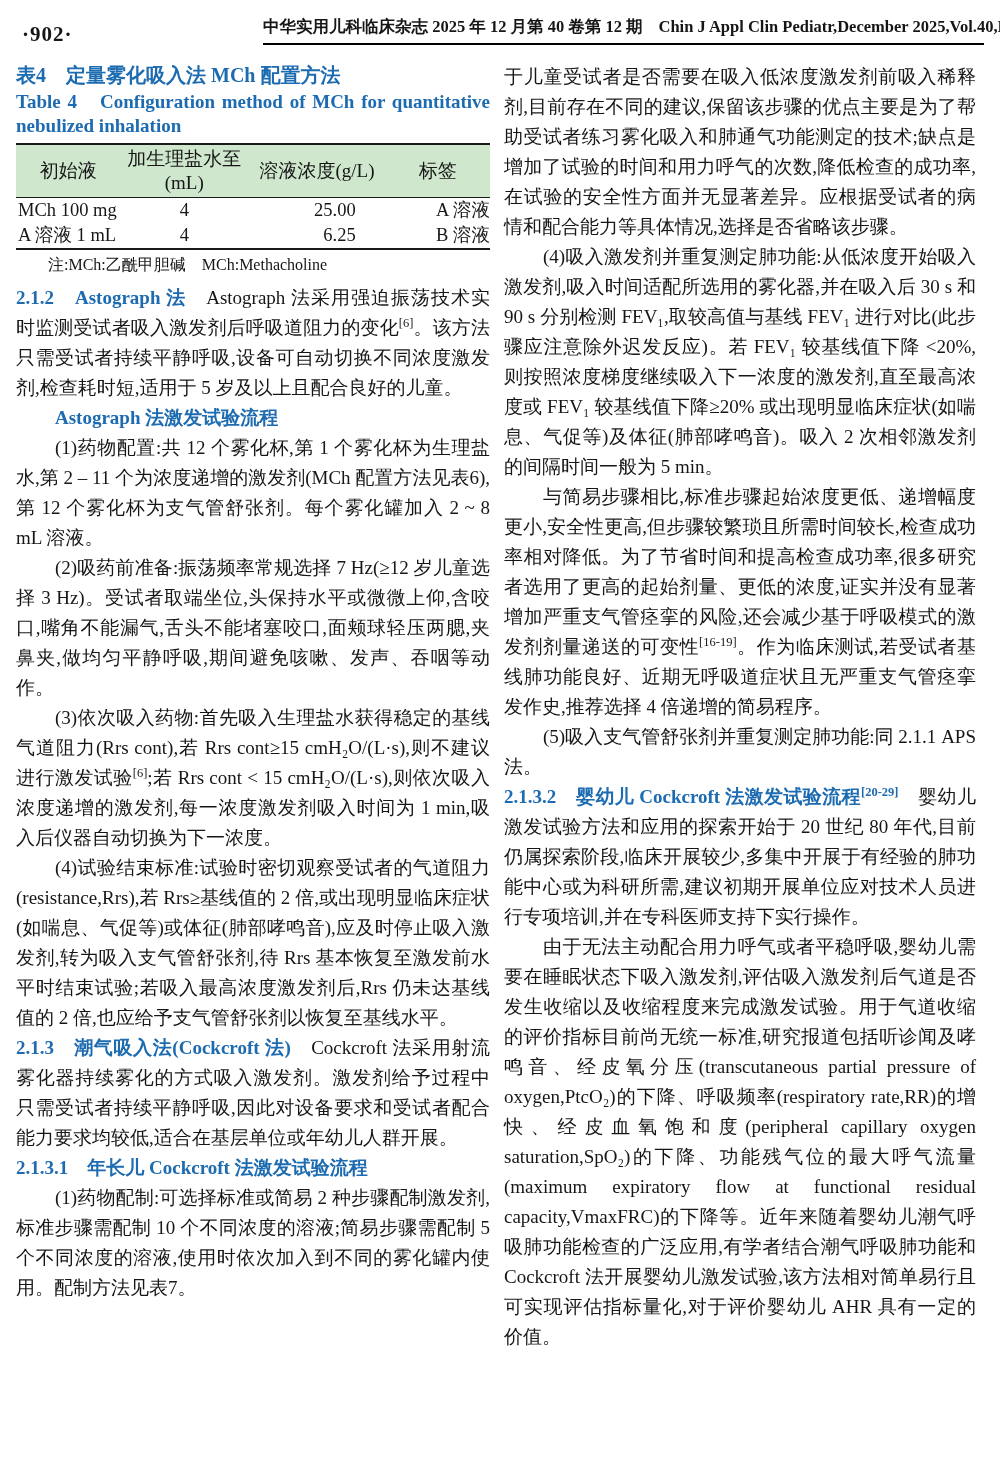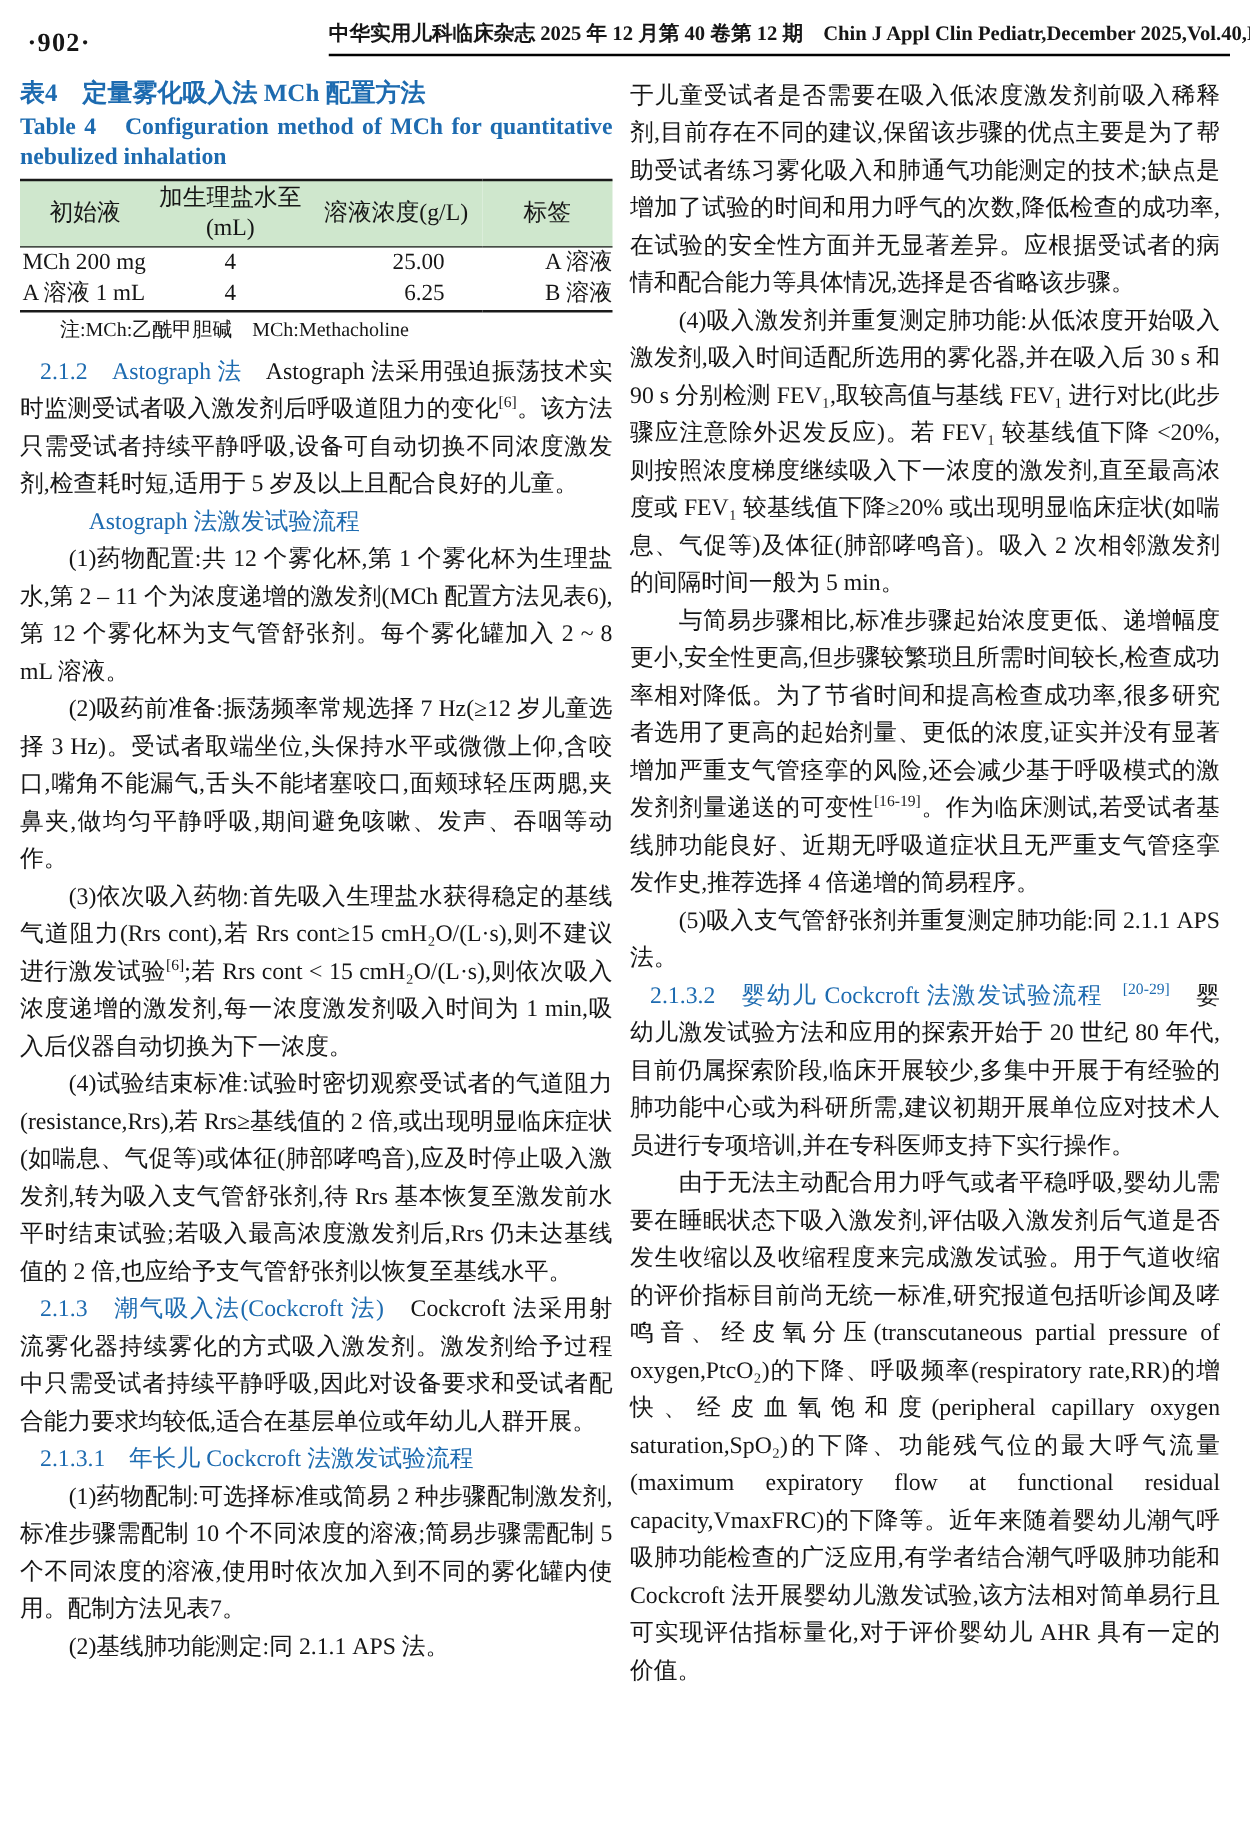--- a/index.html
+++ b/index.html
@@ -63,21 +63,21 @@
   
   p.blk{
     margin:0;font-size:19px;line-height:30px;
     text-align:justify;word-break:break-word;
   }
   p.p-ind{text-indent:2.05em;}
   p.p-cont{text-indent:0;}
   p.p-sec{text-indent:0;}
   p.p-subhead{text-indent:2.05em;}
   p.p-sec-line{text-indent:0;}
-  .hd{color:var(--accent);font-weight:normal;margin-left:16px;}
+  .hd{color:var(--accent);font-weight:bold;}
   sup{font-size:12.5px;line-height:0;}
 </style>
 </head>
 <body>
 
 <div class="pagehead">
   <div class="page-num">·902·</div>
   <div class="journal">
     <span class="jr-cn">中华实用儿科临床杂志 2025 年 12 月第 40 卷第 12 期</span><span class="jr-en">Chin J Appl Clin Pediatr,December 2025,Vol.40,No.12</span>
   </div>
@@ -91,21 +91,21 @@
       <thead>
           <tr>
             <th>初始液</th>
             <th>加生理盐水至(mL)</th>
             <th>溶液浓度(g/L)</th>
             <th>标签</th>
           </tr>
         </thead>
       <tbody>
           <tr>
-            <td class="c0">MCh 200 mg</td>
+            <td class="c0">MCh 100 mg</td>
             <td class="c1">4</td>
             <td class="c2">25.00</td>
             <td class="c3">A 溶液</td>
           </tr>
           <tr>
             <td class="c0">A 溶液 1 mL</td>
             <td class="c1">4</td>
             <td class="c2">6.25</td>
             <td class="c3">B 溶液</td>
           </tr>
@@ -115,21 +115,20 @@
     <div>
         <p class="blk p-sec"><span class="hd">2.1.2　Astograph 法</span>　Astograph 法采用强迫振荡技术实时监测受试者吸入激发剂后呼吸道阻力的变化<sup>[6]</sup>。该方法只需受试者持续平静呼吸,设备可自动切换不同浓度激发剂,检查耗时短,适用于 5 岁及以上且配合良好的儿童。</p>
         <p class="blk p-subhead"><span class="hd">Astograph 法激发试验流程</span></p>
         <p class="blk p-ind">(1)药物配置:共 12 个雾化杯,第 1 个雾化杯为生理盐水,第 2 – 11 个为浓度递增的激发剂(MCh 配置方法见表6),第 12 个雾化杯为支气管舒张剂。每个雾化罐加入 2 ~ 8 mL 溶液。</p>
         <p class="blk p-ind">(2)吸药前准备:振荡频率常规选择 7 Hz(≥12 岁儿童选择 3 Hz)。受试者取端坐位,头保持水平或微微上仰,含咬口,嘴角不能漏气,舌头不能堵塞咬口,面颊球轻压两腮,夹鼻夹,做均匀平静呼吸,期间避免咳嗽、发声、吞咽等动作。</p>
         <p class="blk p-ind">(3)依次吸入药物:首先吸入生理盐水获得稳定的基线气道阻力(Rrs cont),若 Rrs cont≥15 cmH₂O/(L·s),则不建议进行激发试验<sup>[6]</sup>;若 Rrs cont &lt; 15 cmH₂O/(L·s),则依次吸入浓度递增的激发剂,每一浓度激发剂吸入时间为 1 min,吸入后仪器自动切换为下一浓度。</p>
         <p class="blk p-ind">(4)试验结束标准:试验时密切观察受试者的气道阻力(resistance,Rrs),若 Rrs≥基线值的 2 倍,或出现明显临床症状(如喘息、气促等)或体征(肺部哮鸣音),应及时停止吸入激发剂,转为吸入支气管舒张剂,待 Rrs 基本恢复至激发前水平时结束试验;若吸入最高浓度激发剂后,Rrs 仍未达基线值的 2 倍,也应给予支气管舒张剂以恢复至基线水平。</p>
         <p class="blk p-sec"><span class="hd">2.1.3　潮气吸入法(Cockcroft 法)</span>　Cockcroft 法采用射流雾化器持续雾化的方式吸入激发剂。激发剂给予过程中只需受试者持续平静呼吸,因此对设备要求和受试者配合能力要求均较低,适合在基层单位或年幼儿人群开展。</p>
         <p class="blk p-sec-line"><span class="hd">2.1.3.1　年长儿 Cockcroft 法激发试验流程</span></p>
         <p class="blk p-ind">(1)药物配制:可选择标准或简易 2 种步骤配制激发剂,标准步骤需配制 10 个不同浓度的溶液;简易步骤需配制 5 个不同浓度的溶液,使用时依次加入到不同的雾化罐内使用。配制方法见表7。</p>
-        <p class="blk p-ind">(2)基线肺功能测定:同 2.1.1 APS 法。</p>
       </div>
   </div>
   <div class="col col-right">
     <div>
         <p class="blk p-cont">于儿童受试者是否需要在吸入低浓度激发剂前吸入稀释剂,目前存在不同的建议,保留该步骤的优点主要是为了帮助受试者练习雾化吸入和肺通气功能测定的技术;缺点是增加了试验的时间和用力呼气的次数,降低检查的成功率,在试验的安全性方面并无显著差异。应根据受试者的病情和配合能力等具体情况,选择是否省略该步骤。</p>
         <p class="blk p-ind">(4)吸入激发剂并重复测定肺功能:从低浓度开始吸入激发剂,吸入时间适配所选用的雾化器,并在吸入后 30 s 和 90 s 分别检测 FEV₁,取较高值与基线 FEV₁ 进行对比(此步骤应注意除外迟发反应)。若 FEV₁ 较基线值下降 &lt;20%,则按照浓度梯度继续吸入下一浓度的激发剂,直至最高浓度或 FEV₁ 较基线值下降≥20% 或出现明显临床症状(如喘息、气促等)及体征(肺部哮鸣音)。吸入 2 次相邻激发剂的间隔时间一般为 5 min。</p>
         <p class="blk p-ind">与简易步骤相比,标准步骤起始浓度更低、递增幅度更小,安全性更高,但步骤较繁琐且所需时间较长,检查成功率相对降低。为了节省时间和提高检查成功率,很多研究者选用了更高的起始剂量、更低的浓度,证实并没有显著增加严重支气管痉挛的风险,还会减少基于呼吸模式的激发剂剂量递送的可变性<sup>[16-19]</sup>。作为临床测试,若受试者基线肺功能良好、近期无呼吸道症状且无严重支气管痉挛发作史,推荐选择 4 倍递增的简易程序。</p>
         <p class="blk p-ind">(5)吸入支气管舒张剂并重复测定肺功能:同 2.1.1 APS 法。</p>
         <p class="blk p-sec"><span class="hd">2.1.3.2　婴幼儿 Cockcroft 法激发试验流程</span><sup class="hd">[20-29]</sup>　婴幼儿激发试验方法和应用的探索开始于 20 世纪 80 年代,目前仍属探索阶段,临床开展较少,多集中开展于有经验的肺功能中心或为科研所需,建议初期开展单位应对技术人员进行专项培训,并在专科医师支持下实行操作。</p>
         <p class="blk p-ind">由于无法主动配合用力呼气或者平稳呼吸,婴幼儿需要在睡眠状态下吸入激发剂,评估吸入激发剂后气道是否发生收缩以及收缩程度来完成激发试验。用于气道收缩的评价指标目前尚无统一标准,研究报道包括听诊闻及哮鸣音、经皮氧分压(transcutaneous partial pressure of oxygen,PtcO₂)的下降、呼吸频率(respiratory rate,RR)的增快、经皮血氧饱和度(peripheral capillary oxygen saturation,SpO₂)的下降、功能残气位的最大呼气流量(maximum expiratory flow at functional residual capacity,VmaxFRC)的下降等。近年来随着婴幼儿潮气呼吸肺功能检查的广泛应用,有学者结合潮气呼吸肺功能和 Cockcroft 法开展婴幼儿激发试验,该方法相对简单易行且可实现评估指标量化,对于评价婴幼儿 AHR 具有一定的价值。</p>

